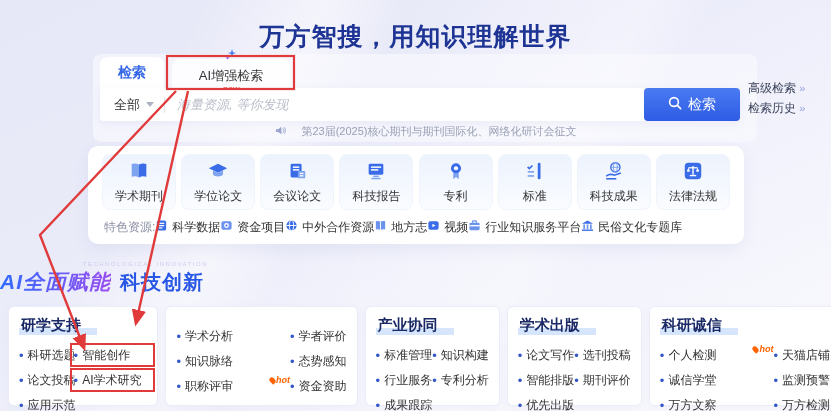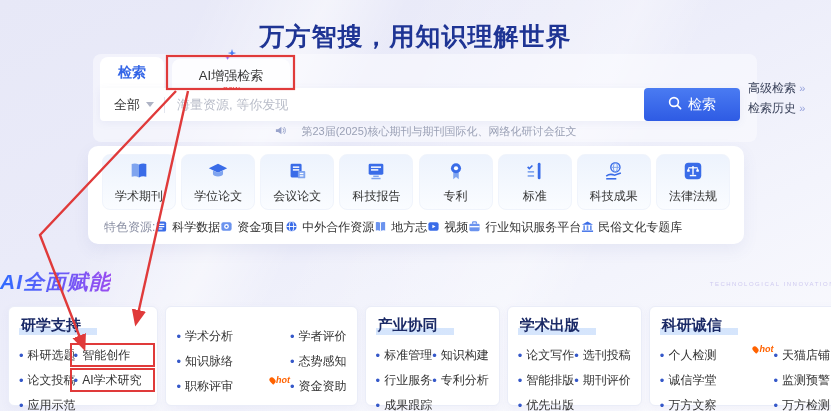--- a/index.html
+++ b/index.html
@@ -19,43 +19,43 @@
     display:flex;align-items:center;justify-content:center;}
   .tab-ai{position:absolute;left:172px;top:59px;width:118px;height:29px;
     background:rgba(255,255,255,.8);border-radius:8px 8px 0 0;color:#333;font-size:13px;
     display:flex;align-items:center;justify-content:center;gap:4px;flex-direction:column;}
   .tab-ai sup{color:#f03e3e;font-size:9px;font-style:italic;transform:translateY(-5px);display:inline-block;}
   .searchbar{position:absolute;left:100px;top:88px;width:640px;height:33px;background:#fff;
     border-radius:0 4px 4px 4px;display:flex;align-items:center;box-shadow:0 2px 8px rgba(90,100,180,.08);}
   .scope{display:flex;align-items:center;gap:6px;padding:0 10px 0 14px;font-size:13px;color:#333;cursor:pointer;}
   .caret{width:0;height:0;border-left:4px solid transparent;border-right:4px solid transparent;border-top:5px solid #aeb3c4;}
   .vdiv{width:1px;height:16px;background:#e3e6ef;}
-  .sinput{flex:1;border:0;outline:none;font-size:13px;padding:0 12px;color:#8b5cf6;background:transparent;font-family:"Liberation Sans",sans-serif;}
+  .sinput{flex:1;border:0;outline:none;font-size:13px;padding:0 12px;color:#8b5cf6;background:transparent;font-family:"Liberation Sans",sans-serif;font-style:italic;}
   .sinput::placeholder{color:#b9bdc9;}
   .sbtn{width:96px;height:33px;border:0;border-radius:4px;cursor:pointer;
     background:linear-gradient(180deg,#4a7bf2,#2e5be4);color:#fff;font-size:14px;
     display:flex;align-items:center;justify-content:center;gap:6px;font-family:"Liberation Sans",sans-serif;}
   .side-links{position:absolute;left:748px;top:78px;font-size:12px;color:#3c445c;line-height:20px;}
   .side-links div{cursor:pointer;white-space:nowrap;}
   .side-links .chev{color:#96a2dc;font-size:11px;}
   .announce{position:absolute;left:95px;top:124px;width:662px;text-align:center;
     font-size:11px;color:#9aa0b5;display:flex;justify-content:center;align-items:center;gap:15px;}
   
   .rescard{position:absolute;left:88px;top:146px;width:656px;height:98px;background:#fff;
     border-radius:10px;box-shadow:0 6px 16px rgba(80,90,160,.08);}
   .tiles{display:flex;justify-content:space-between;padding:8px 14px 0;}
   .tile{width:72px;height:54px;border-radius:8px;cursor:pointer;
     background:linear-gradient(180deg,#edf3fd,#fafcff);border:1px solid #f0f4fc;
     display:flex;flex-direction:column;align-items:center;justify-content:center;gap:3px;}
   .tile span{font-size:12px;color:#333;}
   .featured{display:flex;align-items:center;padding:9px 16px 0;font-size:12px;color:#333;}
   .featured .flabel{color:#8a8fa3;}
-  .fitem{display:flex;align-items:flex-end;gap:4px;cursor:pointer;white-space:nowrap;}
+  .fitem{display:flex;align-items:flex-start;gap:4px;cursor:pointer;white-space:nowrap;}
   
-  .aibanner{position:absolute;left:0;top:268px;width:100%;display:flex;justify-content:space-between;align-items:baseline;gap:9px;}
+  .aibanner{position:absolute;left:0;top:268px;width:100%;display:flex;justify-content:flex-start;align-items:baseline;gap:9px;}
   .ai-grad{font-size:21px;font-weight:800;font-style:italic;letter-spacing:1px;
     background:linear-gradient(90deg,#2f6bff,#9a4df0);-webkit-background-clip:text;background-clip:text;color:transparent;}
   .ai-solid{position:relative;font-size:20px;font-weight:800;color:#2857e6;letter-spacing:1px;}
   .ai-solid .wm{position:absolute;top:-8px;right:-4px;font-size:6px;font-weight:normal;font-style:normal;
     letter-spacing:1.5px;color:#cfcaf0;white-space:nowrap;}
   
   .sections{position:absolute;left:8px;top:306px;width:816px;display:flex;gap:7px;align-items:flex-end;}
   .card{flex:1;background:#fff;border:1px solid #eaedf8;border-radius:6px;padding:9px 10px 10px;
     box-shadow:0 3px 10px rgba(90,100,170,.05);height:79px;}
   .card h3{margin:0;font-size:15px;color:#1b2a66;display:inline-block;padding:0 16px 0 2px;
@@ -268,20 +268,21 @@
             </svg></span>
         <span>民俗文化专题库</span>
       </span>
     </div>
   </div>
 
   <div class="aibanner">
     <span class="ai-grad">AI全面赋能</span>
     <span class="ai-solid">
       <span class="wm">TECHNOLOGICAL INNOVATION</span>
+      <span>科技创新</span>
     </span>
   </div>
 
   <div class="sections">
 
     <div class="card">
       <h3>研学支持</h3>
       <ul>
         <li>
             <span class="blt">•</span>

